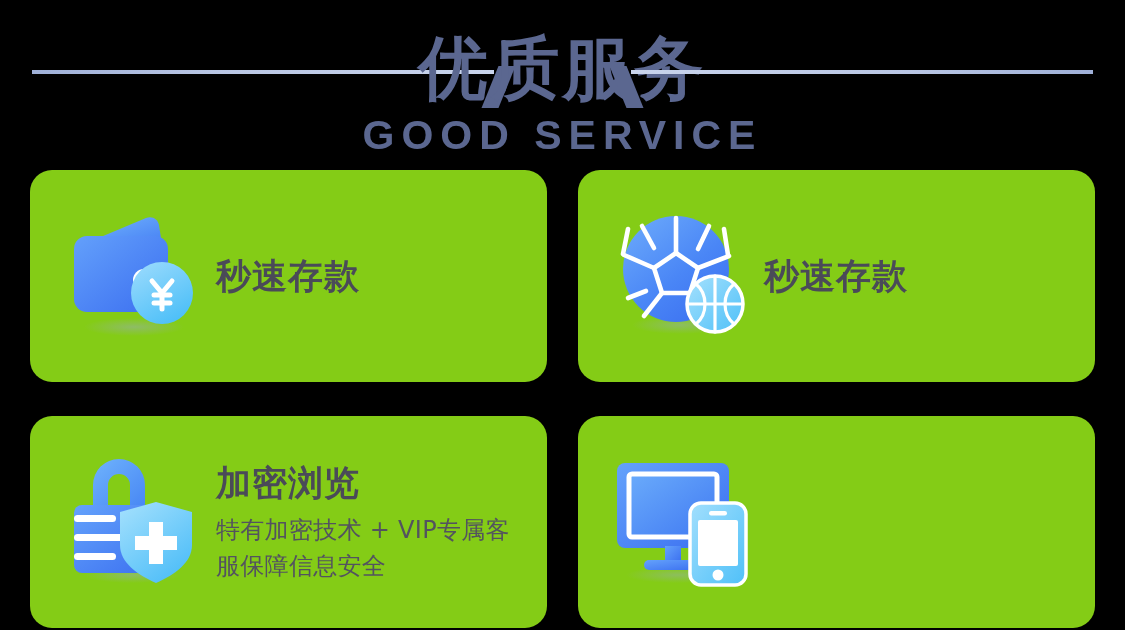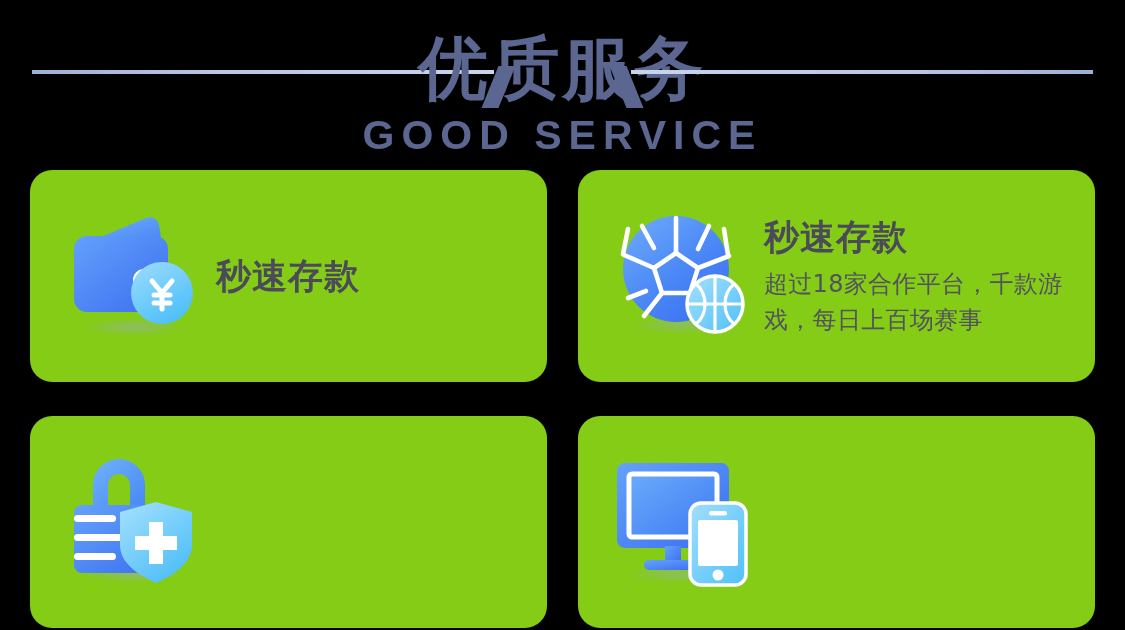--- a/index.html
+++ b/index.html
@@ -241,21 +241,20 @@
           <g fill="none" stroke="#ffffff" stroke-width="3.2" stroke-linecap="round">
             <path d="M107 75 L107 131"></path>
             <path d="M80 103 L134 103"></path>
             <path d="M88 83 C100 93 100 113 88 123"></path>
             <path d="M126 83 C114 93 114 113 126 123"></path>
           </g>
         </svg>
       </div>
       <div class="card-text">
         <div class="card-title">秒速存款</div>
-        <div class="card-desc">超过18家合作平台，千款游戏，每日上百场赛事</div>
       </div>
     </div>
 
     <div class="card">
       <div class="card-icon">
         <svg viewBox="0 0 150 150" xmlns="http://www.w3.org/2000/svg">
           <defs>
             <linearGradient id="lockBodyGrad" x1="0" y1="0" x2="1" y2="1">
               <stop offset="0%" stop-color="#64a2fb"></stop>
               <stop offset="100%" stop-color="#3a6ef0"></stop>
@@ -278,20 +277,24 @@
           <rect x="14" y="58" width="92" height="68" rx="8" fill="url(#lockBodyGrad)"></rect>
           <g fill="#ffffff">
             <rect x="14" y="68" width="42" height="7" rx="3.5"></rect>
             <rect x="14" y="87" width="56" height="7" rx="3.5"></rect>
             <rect x="14" y="106" width="42" height="7" rx="3.5"></rect>
           </g>
           <path d="M96 55 L132 65 L132 98 C132 116 114 128 96 136 C78 128 60 116 60 98 L60 65 Z" fill="url(#shieldGrad)"></path>
           <path d="M89 75 L103 75 L103 89 L117 89 L117 103 L103 103 L103 117 L89 117 L89 103 L75 103 L75 89 L89 89 Z" fill="#ffffff"></path>
         </svg>
       </div>
+      <div class="card-text">
+        <div class="card-title">加密浏览</div>
+        <div class="card-desc">特有加密技术 + VIP专属客服保障信息安全</div>
+      </div>
     </div>
 
     <div class="card">
       <div class="card-icon">
         <svg viewBox="0 0 150 150" xmlns="http://www.w3.org/2000/svg">
           <defs>
             <linearGradient id="monGrad" x1="0" y1="0" x2="1" y2="1">
               <stop offset="0%" stop-color="#64a2fb"></stop>
               <stop offset="100%" stop-color="#3a6ef0"></stop>
             </linearGradient>

